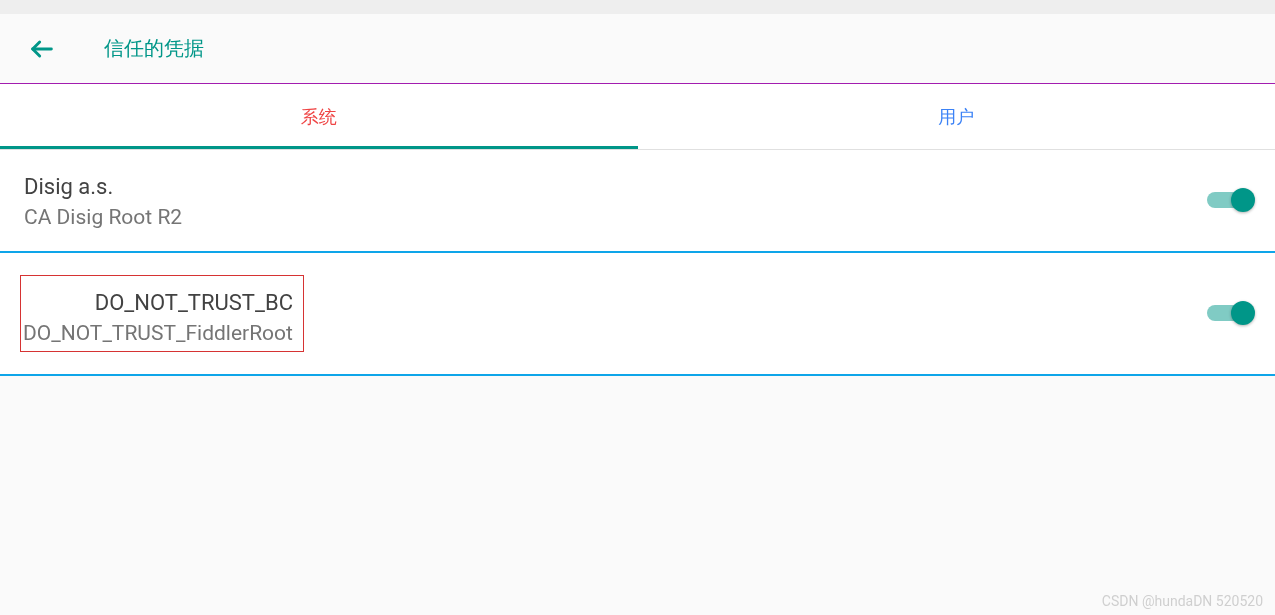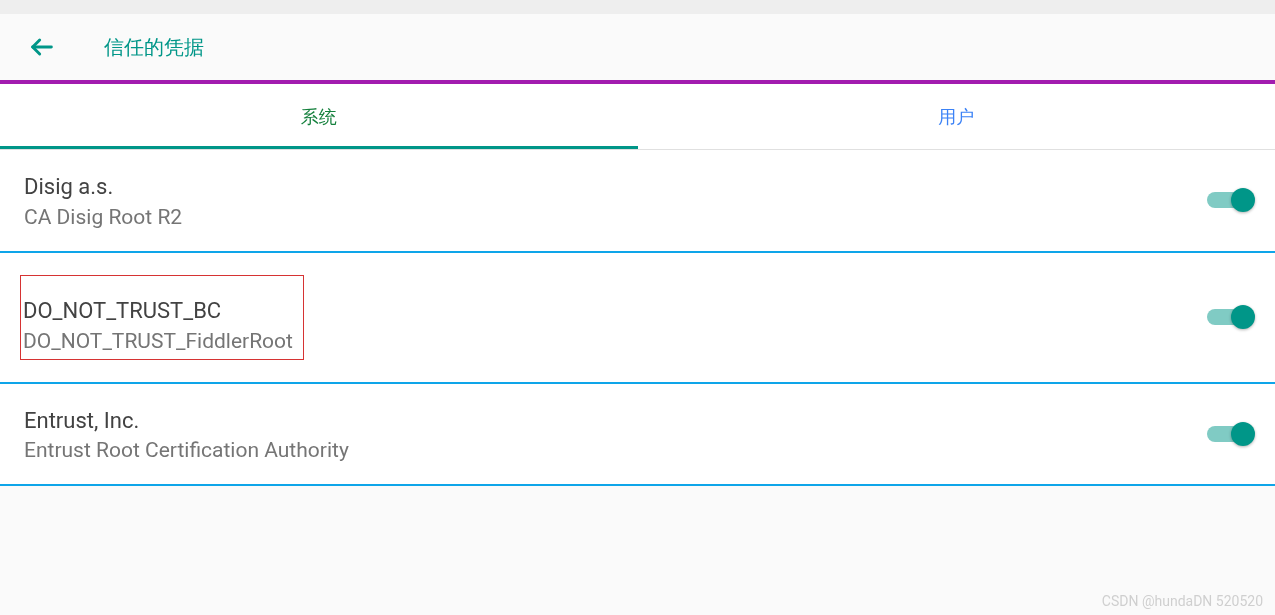--- a/index.html
+++ b/index.html
@@ -18,21 +18,21 @@
     .top-spacer {
       height: 14px;
       background: #eeeeee;
     }
     .header {
       height: 70px;
       background: #fafafa;
       display: flex;
       align-items: center;
       padding-left: 28px;
-      border-bottom: 4px solid #a21caf;
+      border-bottom: 1px solid #a21caf;
     }
     .back-arrow {
       color: #009688;
       font-size: 26px;
       cursor: pointer;
       margin-right: 48px;
       display: flex;
       align-items: center;
     }
     .header-title {
@@ -50,21 +50,21 @@
       flex: 1;
       display: flex;
       align-items: center;
       justify-content: center;
       font-size: 18px;
       color: #3b82f6;
       cursor: pointer;
       position: relative;
     }
     .tab.active {
-      color: #15803d;
+      color: #ef4444;
     }
     .tab.active::after {
       content: '';
       position: absolute;
       bottom: 0;
       left: 0;
       right: 0;
       height: 3px;
       background: #009688;
     }
@@ -77,22 +77,23 @@
       display: flex;
       align-items: center;
       justify-content: space-between;
     }
     .cert-info {
       display: flex;
       flex-direction: column;
     }
     .cert-info.highlighted {
       border: 1px solid #d63333;
-      padding: 20px 10px 6px 2px;
+      padding: 12px 10px 6px 2px;
       margin-left: -4px;
+      text-align: right;
     }
     .cert-title {
       font-size: 22px;
       color: #424242;
       font-weight: 400;
       line-height: 1.4;
     }
     .cert-subtitle {
       font-size: 21px;
       color: #757575;
@@ -175,26 +176,16 @@
       <div class="cert-title">DO_NOT_TRUST_BC</div>
       <div class="cert-subtitle">DO_NOT_TRUST_FiddlerRoot</div>
     </div>
     <div class="switch">
       <div class="switch-track"></div>
       <div class="switch-thumb"></div>
     </div>
   </div>
 
 
-  <div class="cert-item">
-    <div class="cert-info">
-      <div class="cert-title">Entrust, Inc.</div>
-      <div class="cert-subtitle">Entrust Root Certification Authority</div>
-    </div>
-    <div class="switch">
-      <div class="switch-track"></div>
-      <div class="switch-thumb"></div>
-    </div>
-  </div>
 
 </div>
 
 <div class="watermark">CSDN @hundaDN 520520</div>
 
 </body></html>

